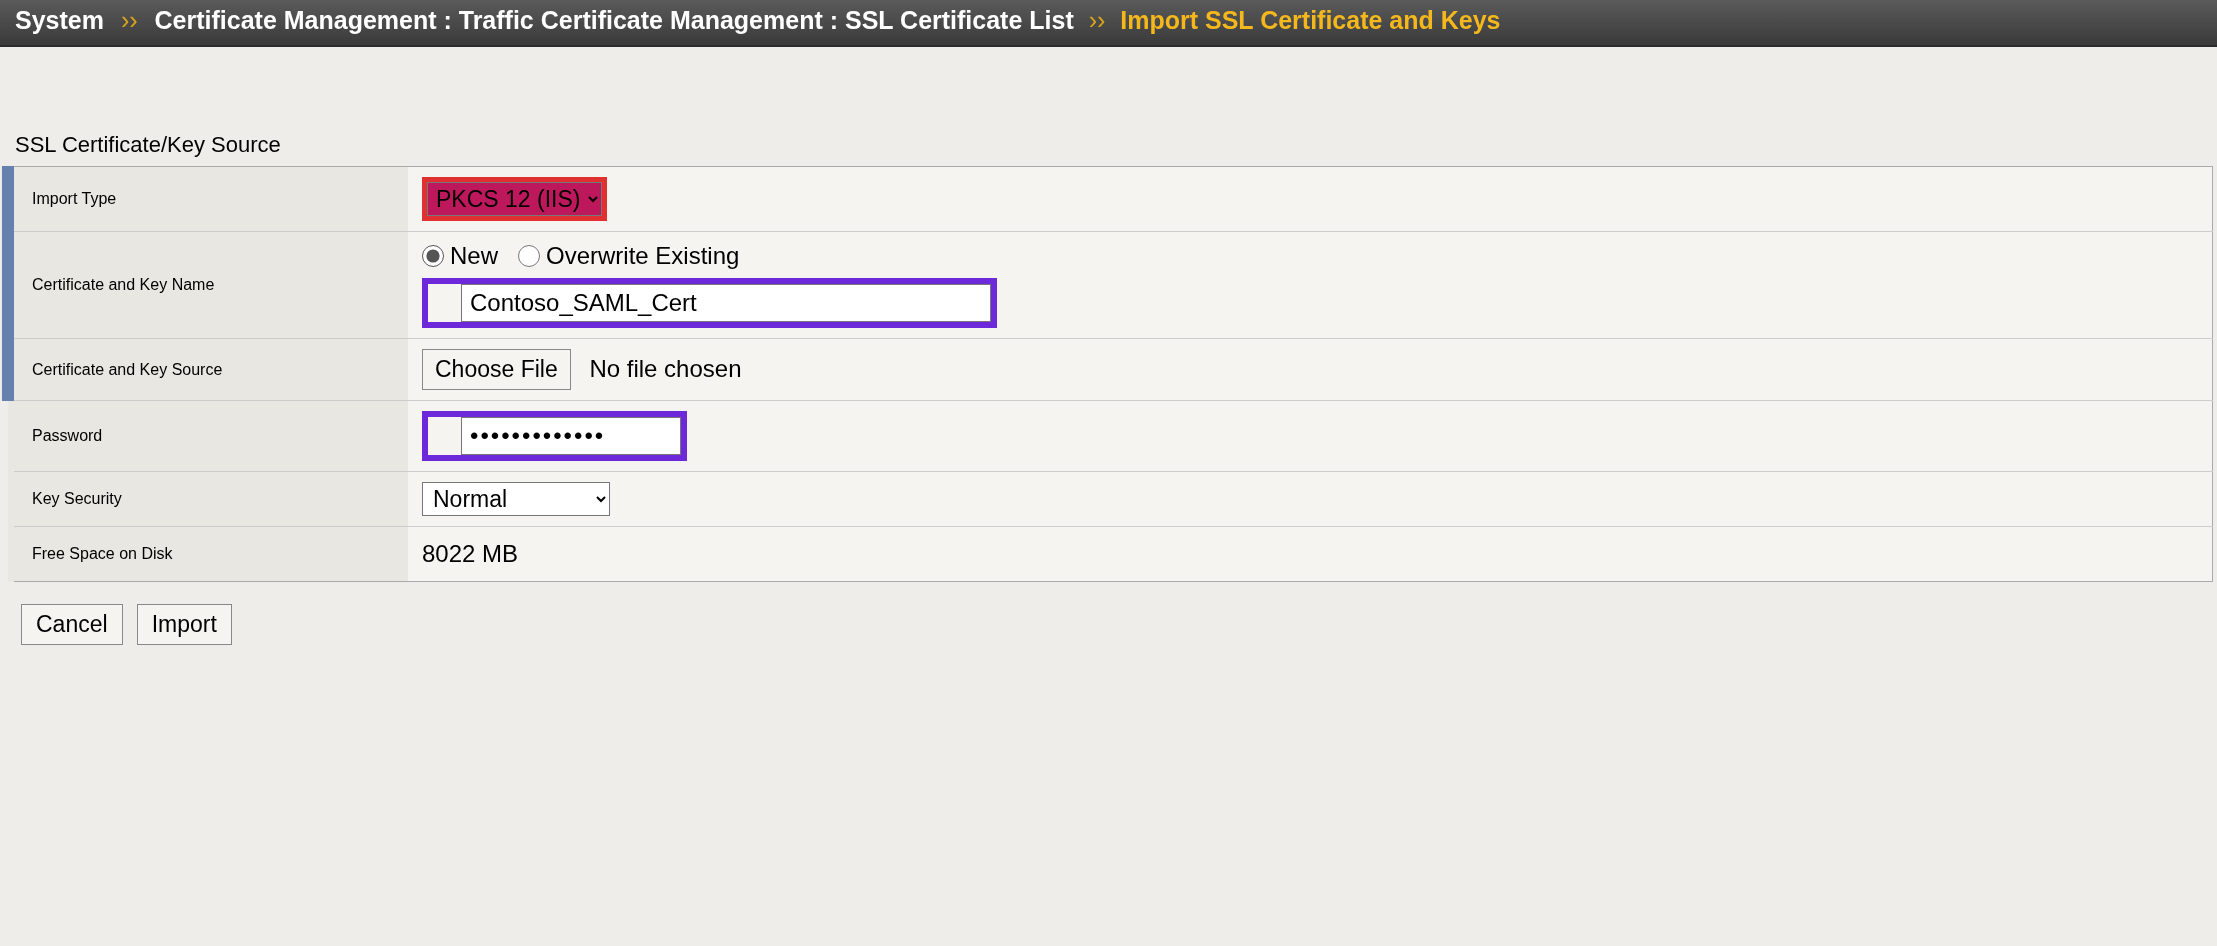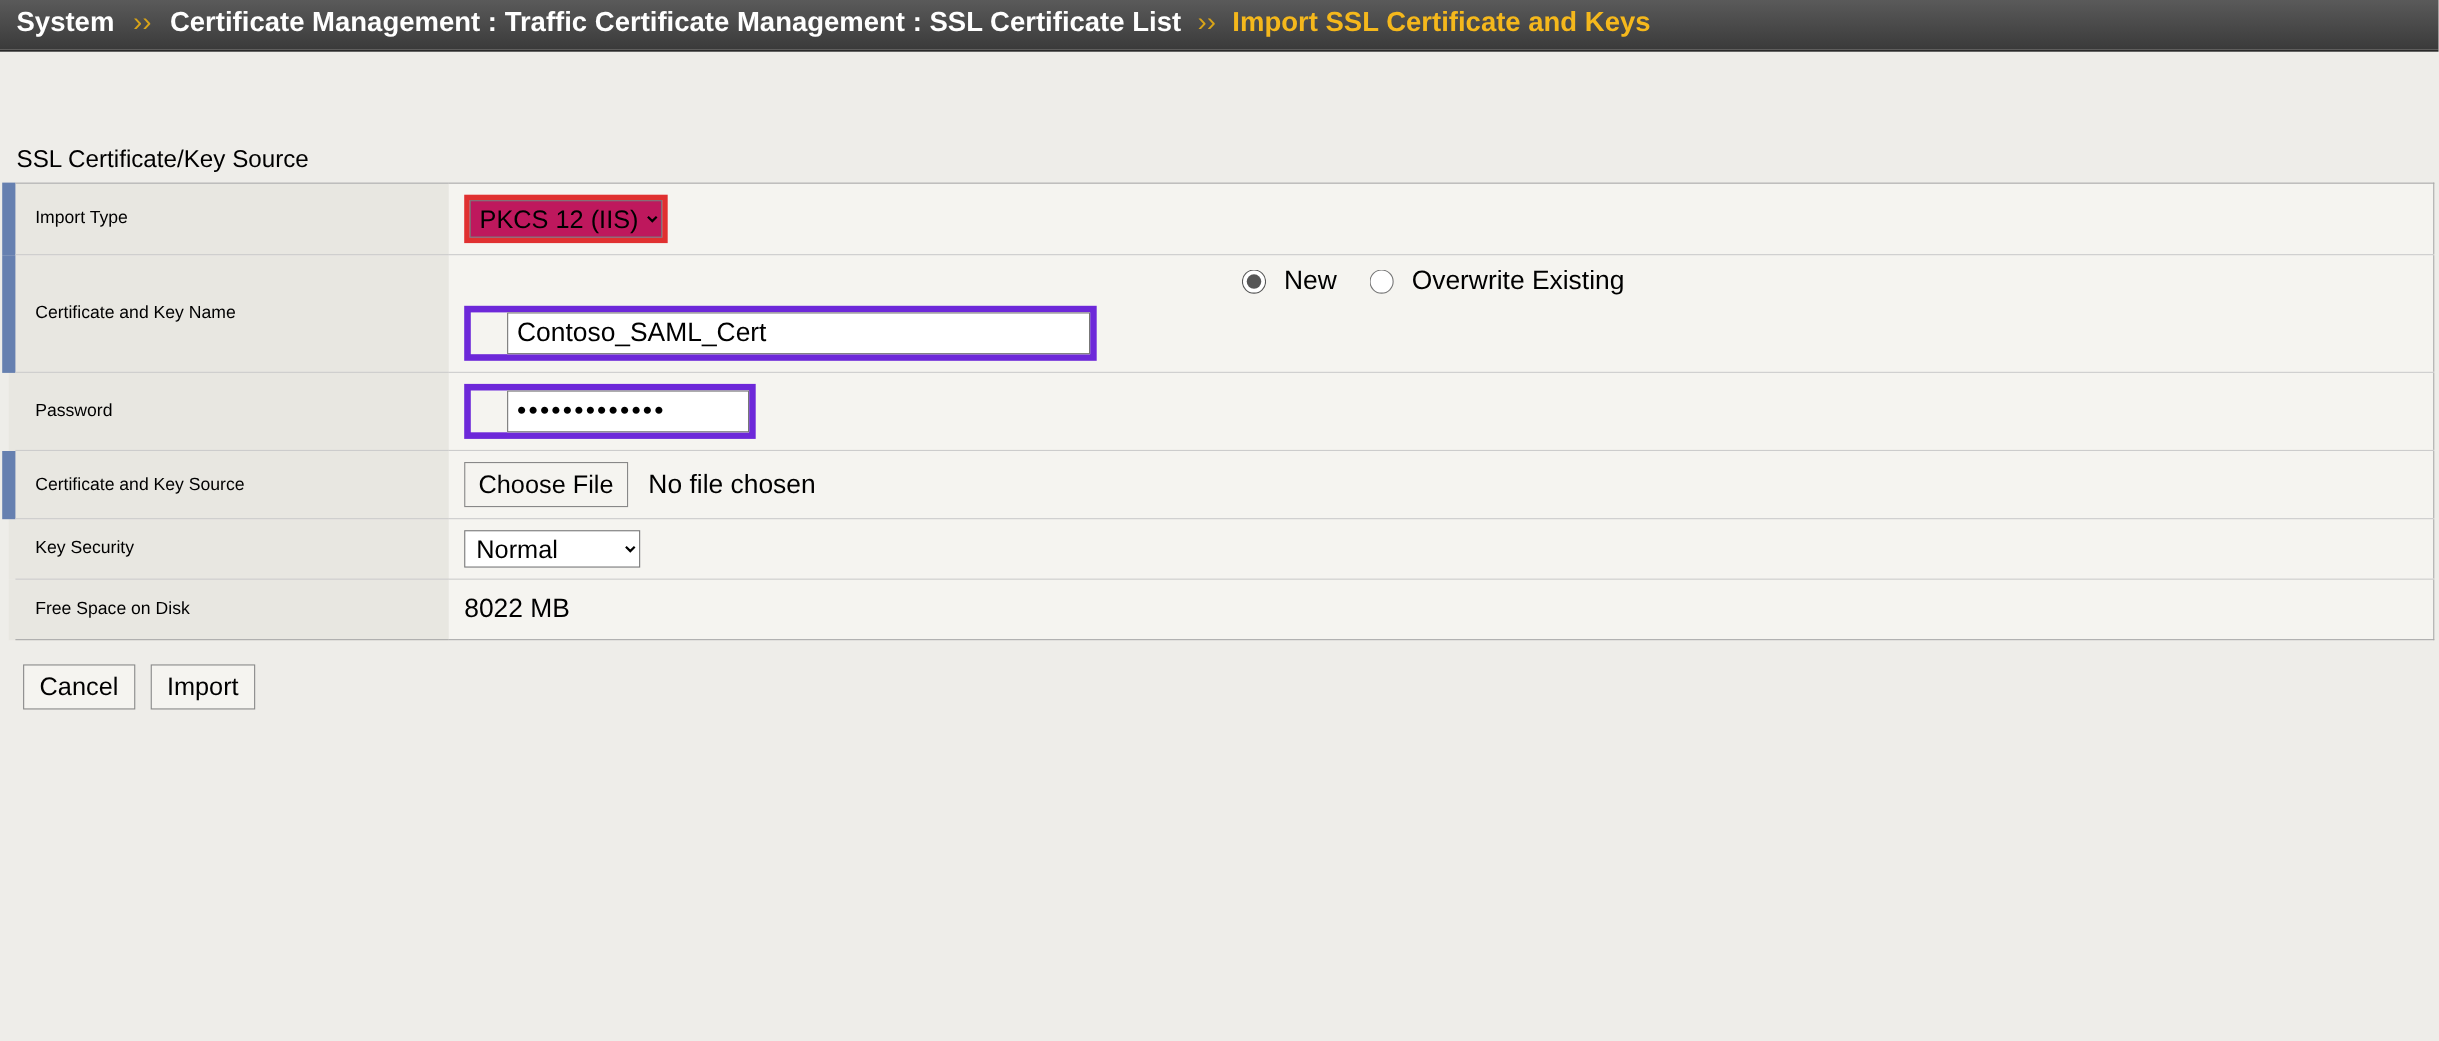--- a/index.html
+++ b/index.html
@@ -85,23 +85,22 @@
     }
     .select-highlight select {
       font-size: 23px;
       border: 1px solid #777;
       padding: 2px 4px;
       background: #be185d;
     }
     .radio-row {
       display: flex;
       align-items: center;
-      gap: 16px;
+      gap: 6px;
       margin-bottom: 8px;
-      justify-content: center;
     }
     .radio-row input[type="radio"] {
       width: 22px;
       height: 22px;
       accent-color: #555;
     }
     .radio-row label {
       font-size: 24px;
       margin-right: 14px;
     }
@@ -131,21 +130,21 @@
     }
     .file-status {
       margin-left: 12px;
       font-size: 24px;
     }
     .plain-select {
       font-size: 23px;
       border: 1px solid #777;
       padding: 2px 6px;
       background: #fff;
-      width: 160px;
+      width: 188px;
     }
     .button-row {
       padding: 22px 21px;
     }
     .button-row button {
       font-size: 23px;
       padding: 6px 14px;
       background: #f5f4f0;
       border: 1px solid #888;
       cursor: pointer;
@@ -188,33 +187,33 @@
           <input type="radio" name="ckn" style="">
           <label>Overwrite Existing</label>
         </div>
         <span class="text-highlight">
           <input type="text" value="Contoso_SAML_Cert" style="">
         </span>
       </td>
     </tr>
 
     <tr>
+      <td class="label-cell">Certificate and Key Source</td>
+      <td class="value-cell">
+        <button class="file-btn">Choose File</button>
+        <span class="file-status">No file chosen</span>
+      </td>
+    </tr>
+
+    <tr>
       <td class="label-cell no-blue">Password</td>
       <td class="value-cell">
         <span class="text-highlight pw">
           <input type="password" value="•••••••••••••" style="">
         </span>
-      </td>
-    </tr>
-
-    <tr>
-      <td class="label-cell">Certificate and Key Source</td>
-      <td class="value-cell">
-        <button class="file-btn">Choose File</button>
-        <span class="file-status">No file chosen</span>
       </td>
     </tr>
 
     <tr>
       <td class="label-cell no-blue">Key Security</td>
       <td class="value-cell">
         <select class="plain-select">
           <option>Normal</option>
         </select>
       </td>

